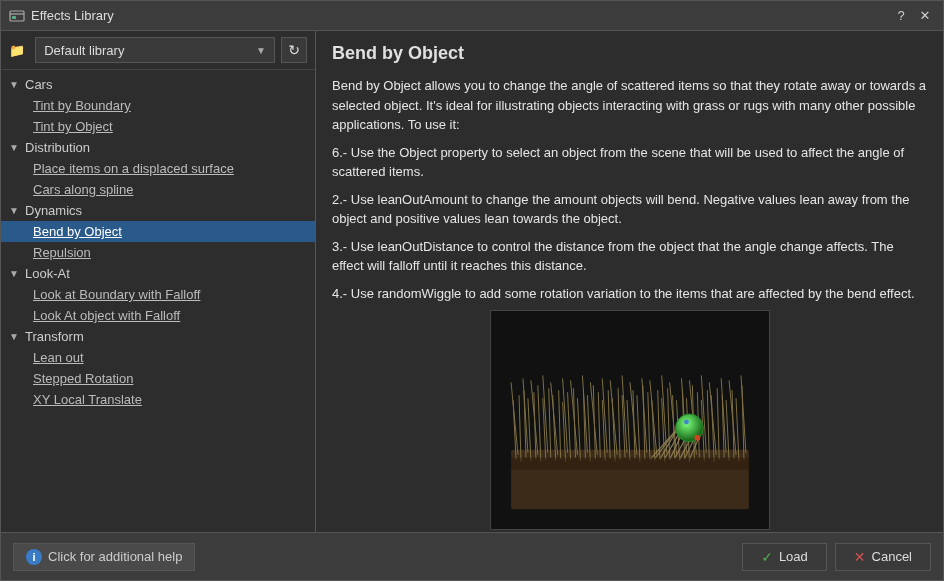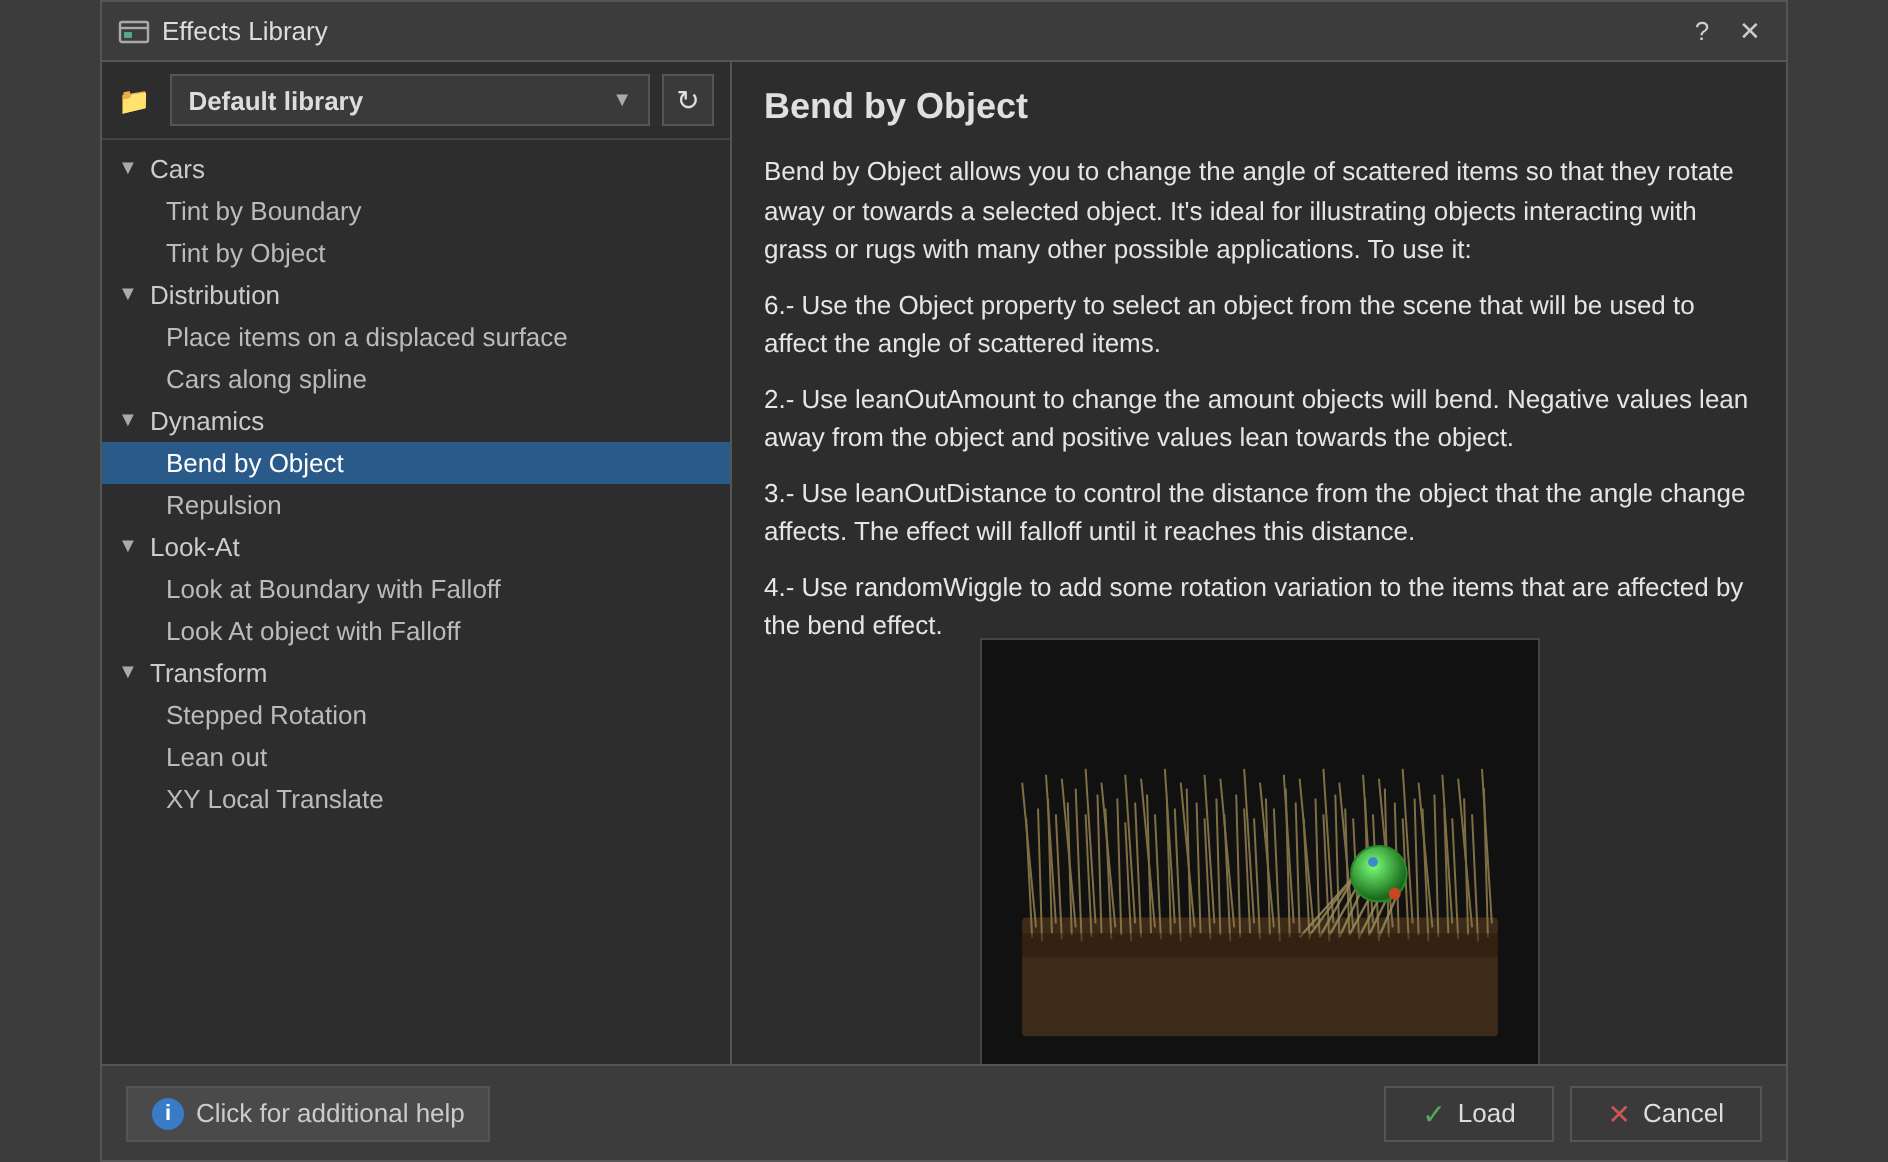--- a/index.html
+++ b/index.html
@@ -8,21 +8,21 @@
       font-size: 13px;
       background: #3c3c3c;
       display: flex;
       align-items: center;
       justify-content: center;
       width: 944px;
       height: 581px;
       overflow: hidden;
     }
     .window {
-      width: 844px;
+      width: 944px;
       height: 581px;
       background: #2d2d2d;
       border: 1px solid #555;
       display: flex;
       flex-direction: column;
     }
     .title-bar {
       background: #3c3c3c;
       height: 30px;
       display: flex;
@@ -84,21 +84,20 @@
       flex: 1;
       background: #3a3a3a;
       border: 1px solid #555;
       color: #ddd;
       padding: 1px 8px;
       font-size: 13px;
       display: flex;
       align-items: center;
       cursor: pointer;
       height: 26px;
-      font-weight: bold;
     }
     .dropdown-arrow {
       margin-left: auto;
       color: #aaa;
       font-size: 10px;
     }
     .refresh-btn {
       width: 26px;
       height: 26px;
       background: #3a3a3a;
@@ -130,20 +129,21 @@
     .category-arrow {
       font-size: 10px;
       color: #aaa;
       width: 12px;
     }
     .tree-item {
       padding: 3px 8px 3px 32px;
       color: #bbb;
       cursor: pointer;
       font-size: 13px;
+      text-decoration: underline;
     }
     .tree-item.selected {
       background: #2a5a8a;
       color: #fff;
     }
     .right-panel {
       flex: 1;
       background: #2d2d2d;
       display: flex;
       flex-direction: column;
@@ -308,22 +308,22 @@
           <span class="category-arrow">▼</span>
           <span>Look-At</span>
         </div>
         <div class="tree-item">Look at Boundary with Falloff</div>
         <div class="tree-item">Look At object with Falloff</div>
 
         <div class="category">
           <span class="category-arrow">▼</span>
           <span>Transform</span>
         </div>
+        <div class="tree-item">Lean out</div>
         <div class="tree-item">Stepped Rotation</div>
-        <div class="tree-item">Lean out</div>
         <div class="tree-item">XY Local Translate</div>
       </div>
     </div>
 
     <div class="right-panel">
       <div class="effect-title">Bend by Object</div>
       <div class="effect-description">
         <p>Bend by Object allows you to change the angle of scattered items so that they rotate away or towards a selected object. It's ideal for illustrating objects interacting with grass or rugs with many other possible applications. To use it:</p>
         <p>6.- Use the Object property to select an object from the scene that will be used to affect the angle of scattered items.</p>
         <p>2.- Use leanOutAmount to change the amount objects will bend. Negative values lean away from the object and positive values lean towards the object.</p>

